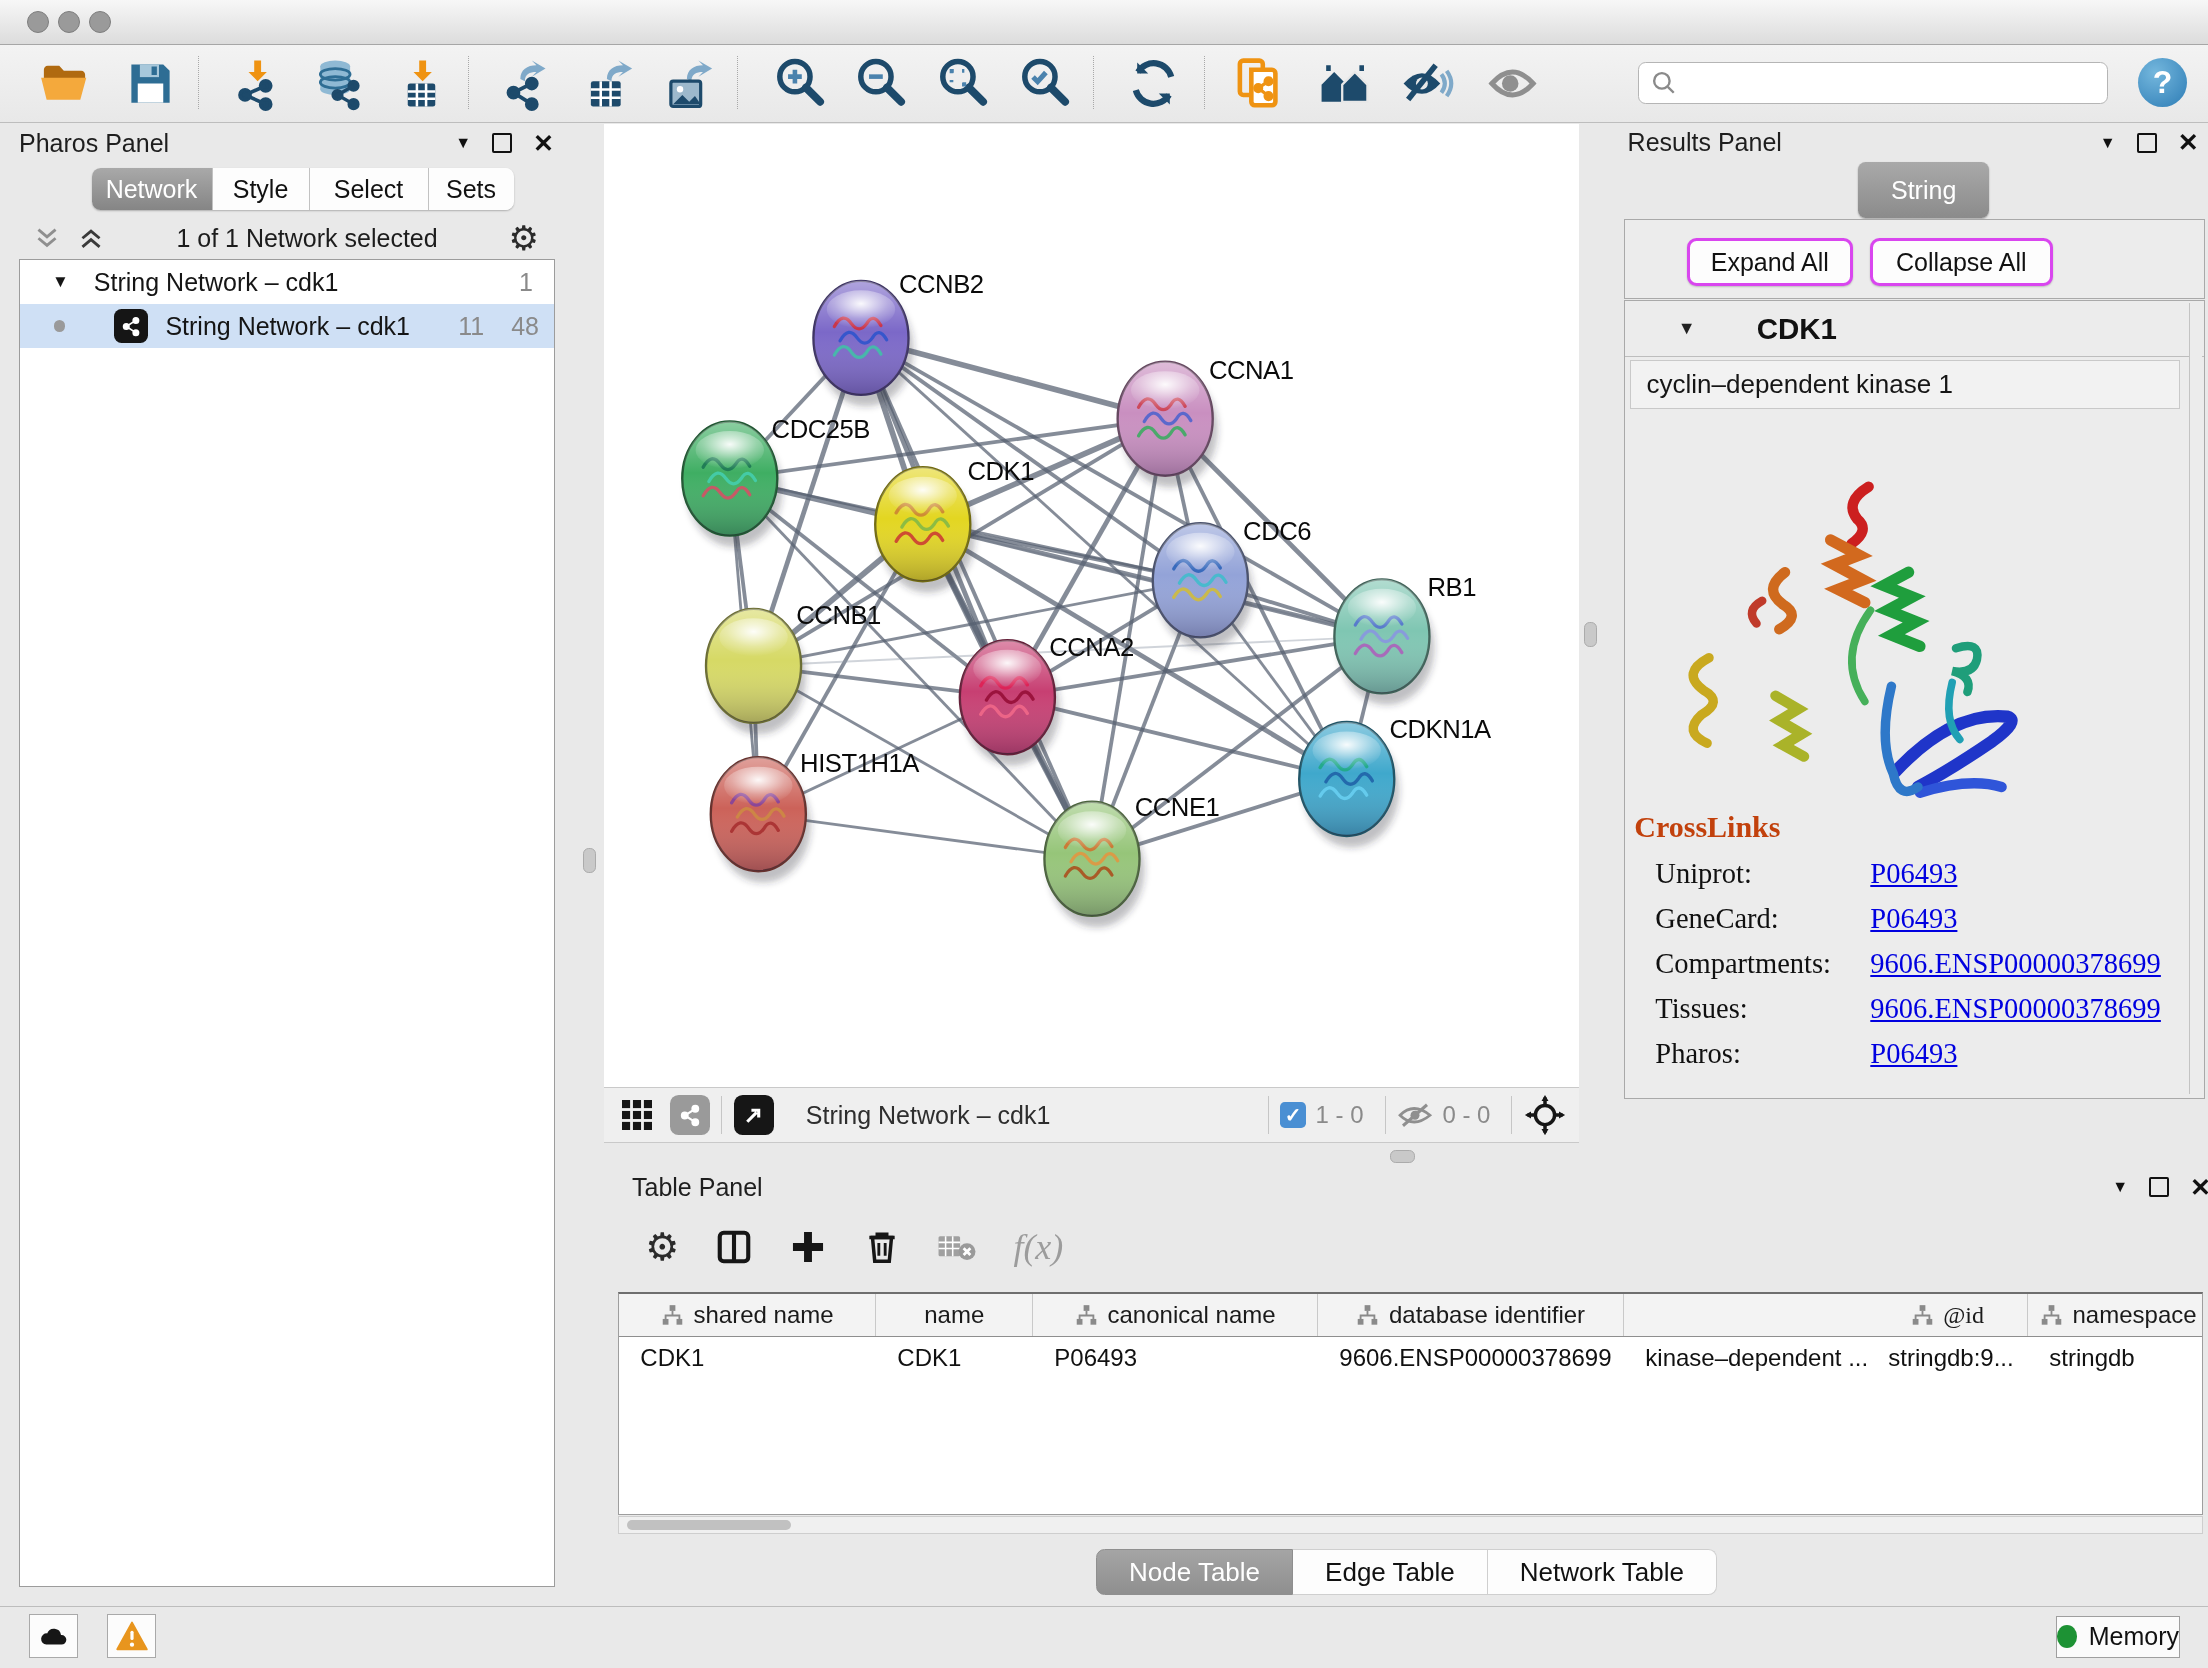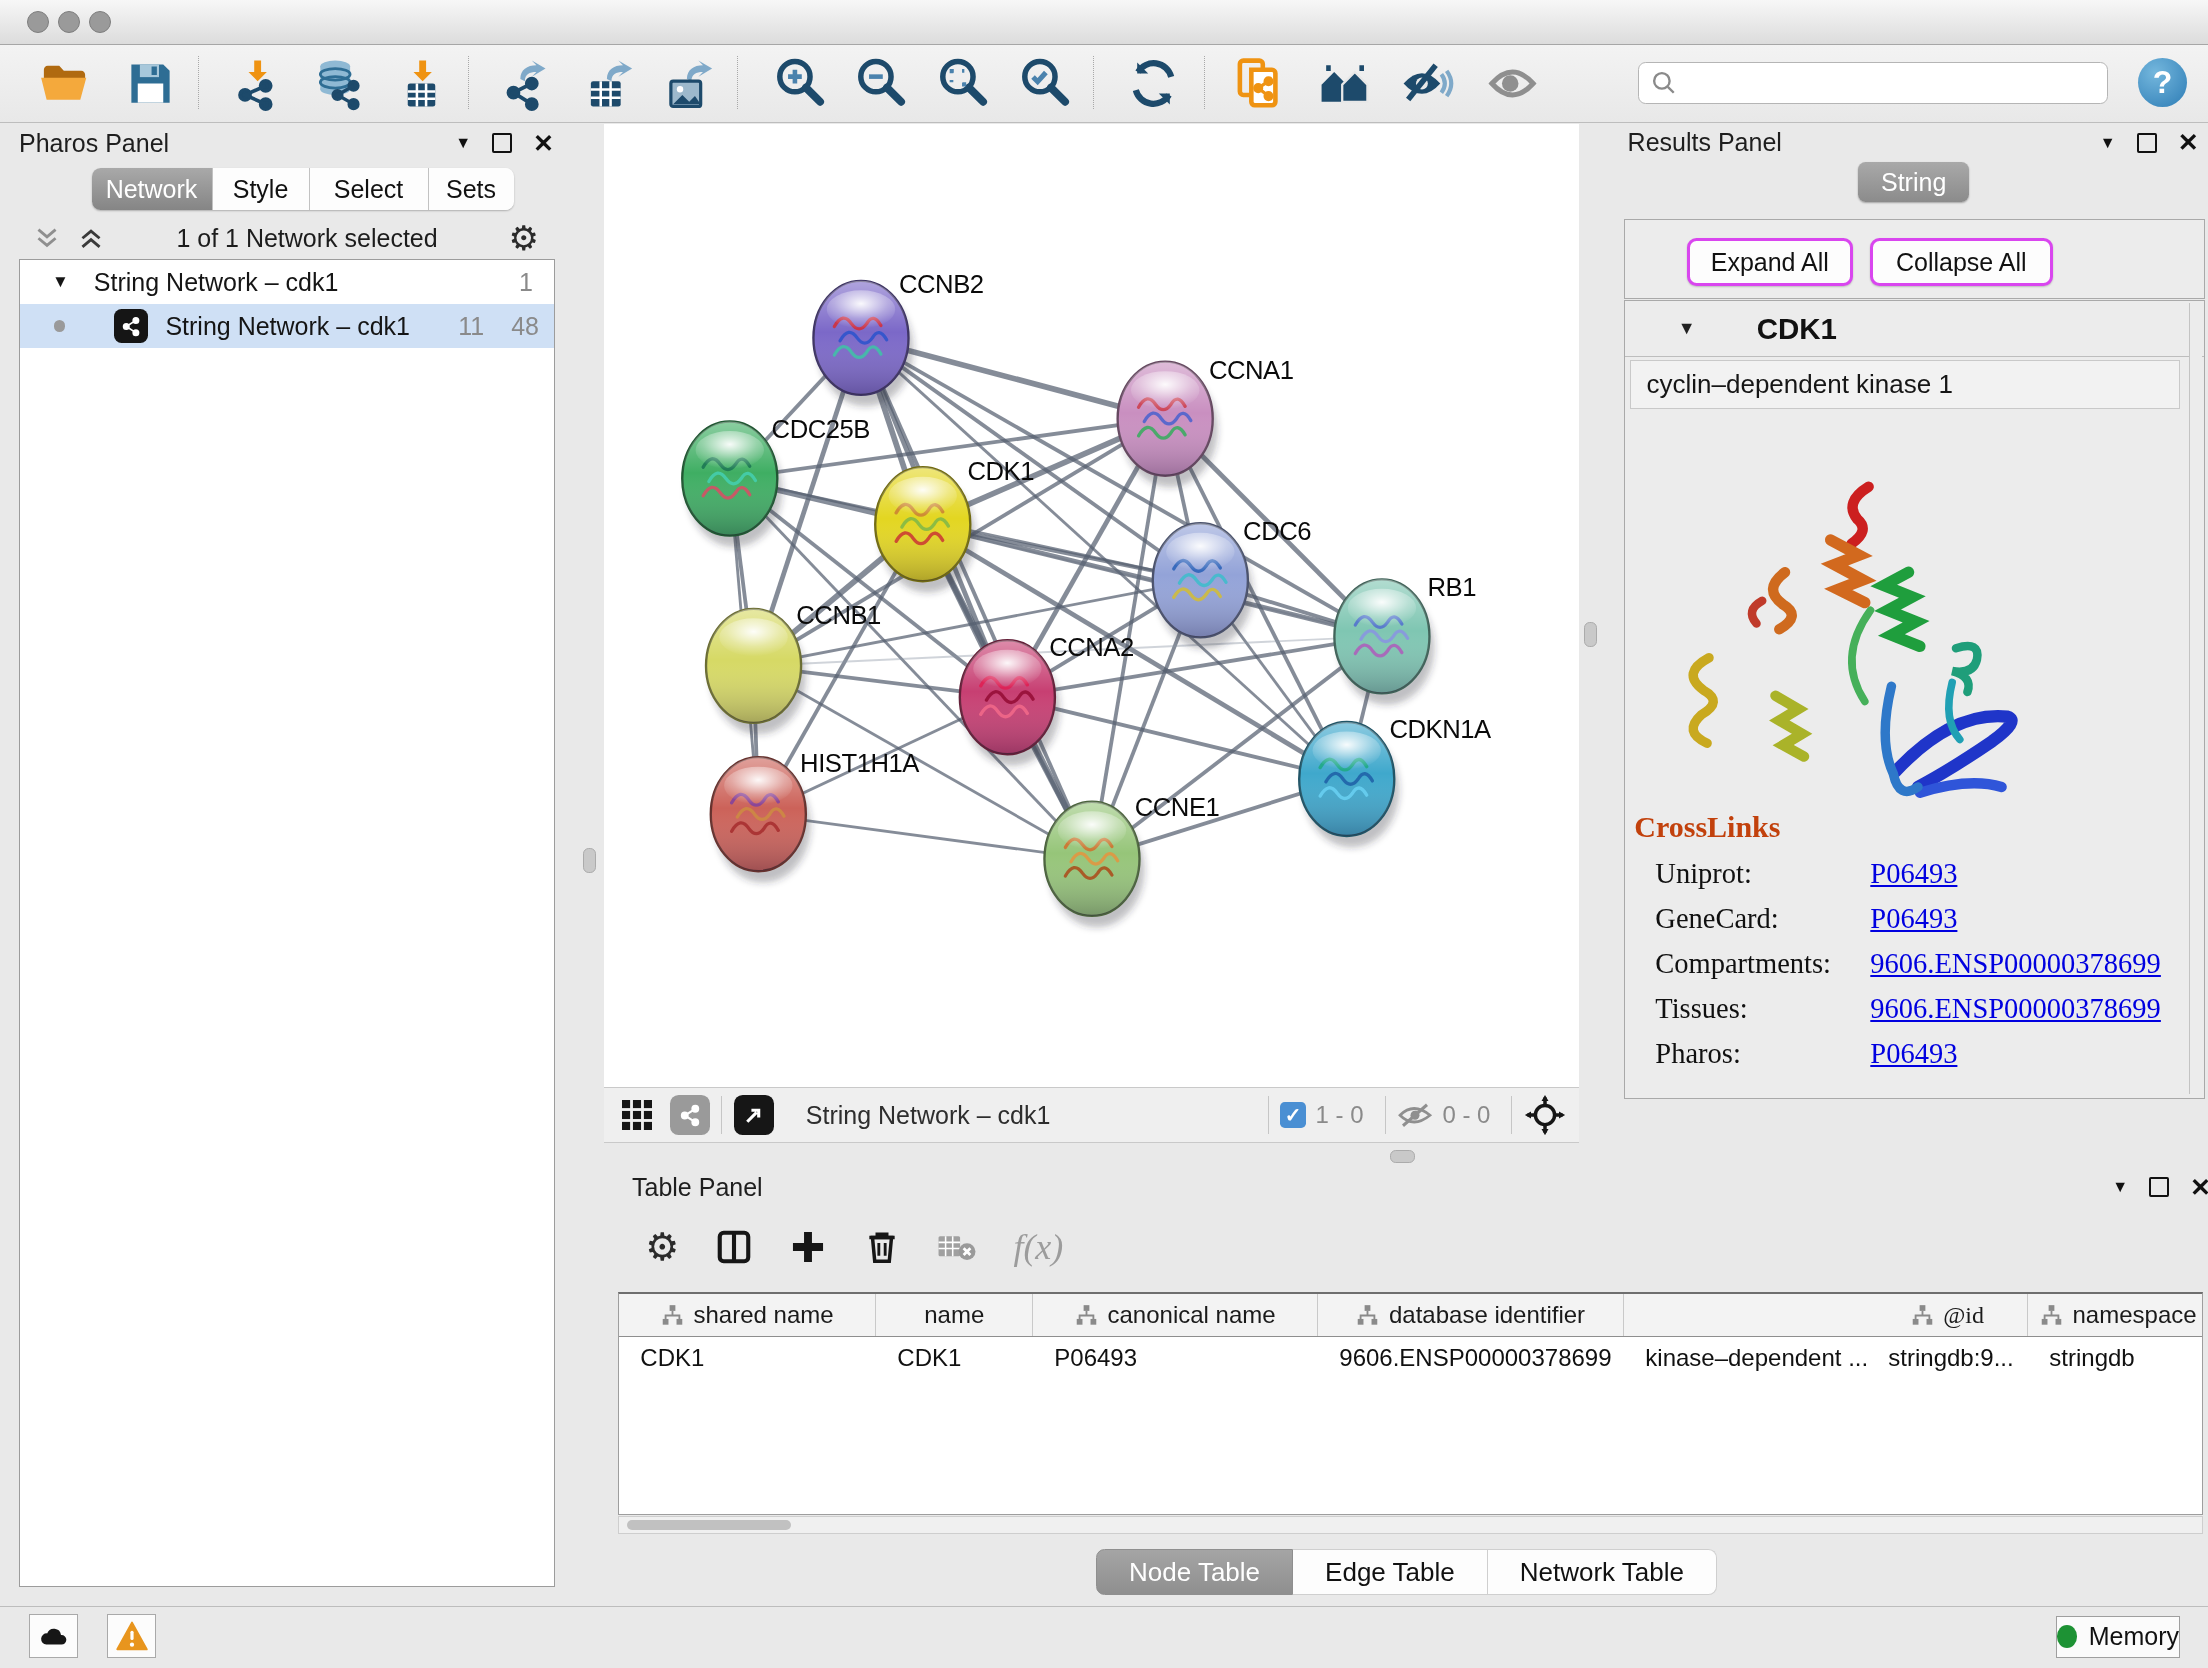--- a/index.html
+++ b/index.html
@@ -52,21 +52,21 @@
   .ns-sep{width:0;height:38px;border-left:1px solid #c6c6c6;margin:0 11.4px;}
   .ns-name{font-size:25px;color:#2e2e2e;}
   .ns-num{font-size:24px;color:#8a8a8a;margin:0 9.5px;}
   .checkbox{width:26px;height:26px;border-radius:4.8px;background:#4a8fd3;color:#fff;font-size:20px;
     display:flex;align-items:center;justify-content:center;font-weight:bold;}
   .blackbtn{width:40px;height:40px;border-radius:8.6px;background:#161616;display:flex;align-items:center;justify-content:center;}
   .graybtn{width:40px;height:40px;border-radius:8.6px;background:#9a9a9a;display:flex;align-items:center;justify-content:center;}
   
   .results-panel{left:1620px;top:124px;width:589px;height:1030px;}
   .rp-header{left:7.6px;top:1.9px;width:571px;height:34px;display:flex;align-items:center;justify-content:space-between;}
-  .rp-tab{top:38px;height:40px;padding:0 23px;background:linear-gradient(#a9a9a9,#8b8b8b);color:#fff;
+  .rp-tab{top:38px;height:56px;padding:0 33px;background:linear-gradient(#a9a9a9,#8b8b8b);color:#fff;
     font-size:25px;border-radius:7.6px;display:flex;align-items:center;box-shadow:0 1px 1.9px rgba(0,0,0,.3);}
   .rp-box1{left:3.8px;top:95px;width:579px;height:78px;background:#ececec;border:1px solid #a9a9a9;}
   .rp-btn{top:18px;height:42px;background:#fdfdfd;border:3px solid #d946ef;border-radius:9.5px;
     font-size:25px;color:#111;display:flex;align-items:center;justify-content:center;
     box-shadow:0 1px 1.9px rgba(0,0,0,.2);}
   .rp-box2{left:3.8px;top:176px;width:579px;height:797px;background:#ececec;border:1px solid #a9a9a9;}
   .gene-header{left:0;top:0;width:100%;height:55px;border-bottom:1px solid #bdbdbd;display:flex;align-items:center;}
   .gene-name{font-size:29.5px;font-weight:bold;color:#111;margin-left:61px;}
   .gene-desc-box{left:5.7px;top:59px;width:550px;height:49px;background:#f2f2f2;border:1px solid #c9c9c9;
     display:flex;align-items:center;font-size:26px;color:#161616;padding-left:15px;box-sizing:border-box;}

